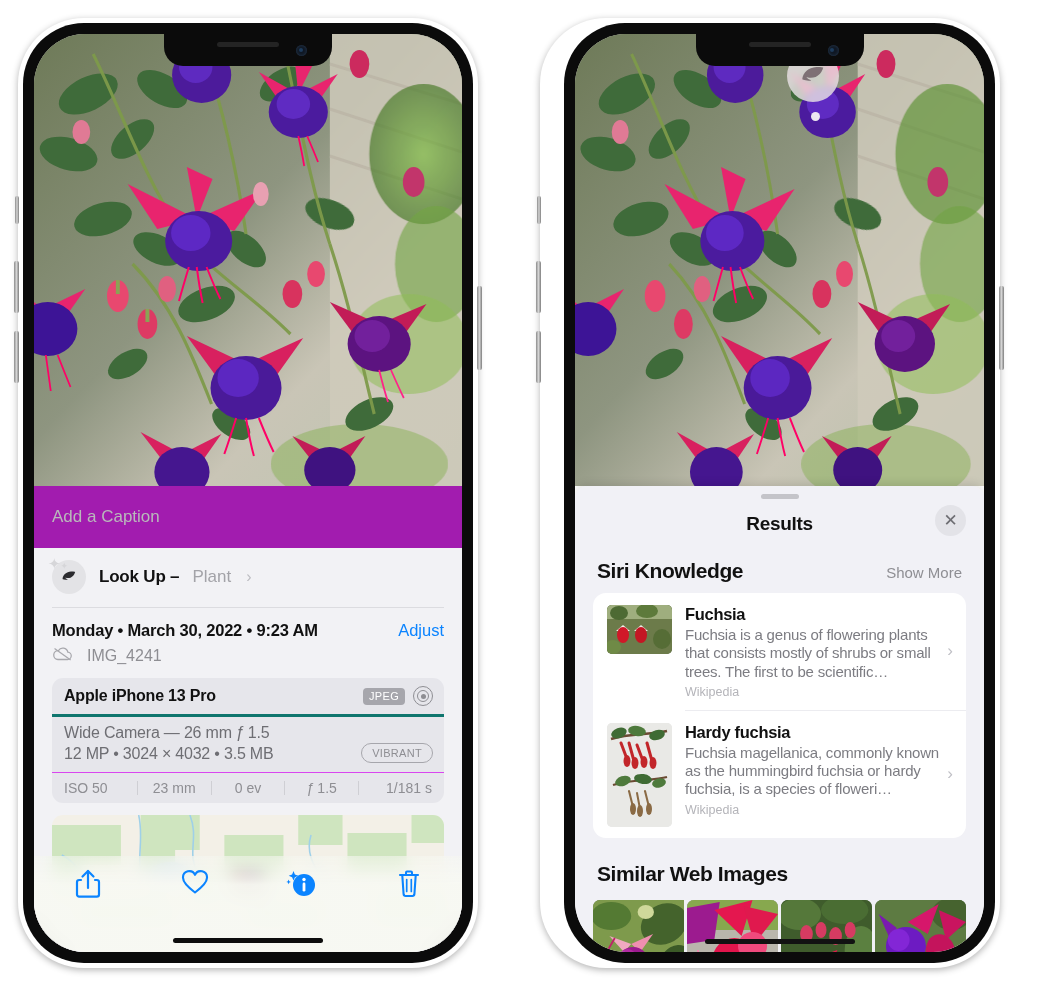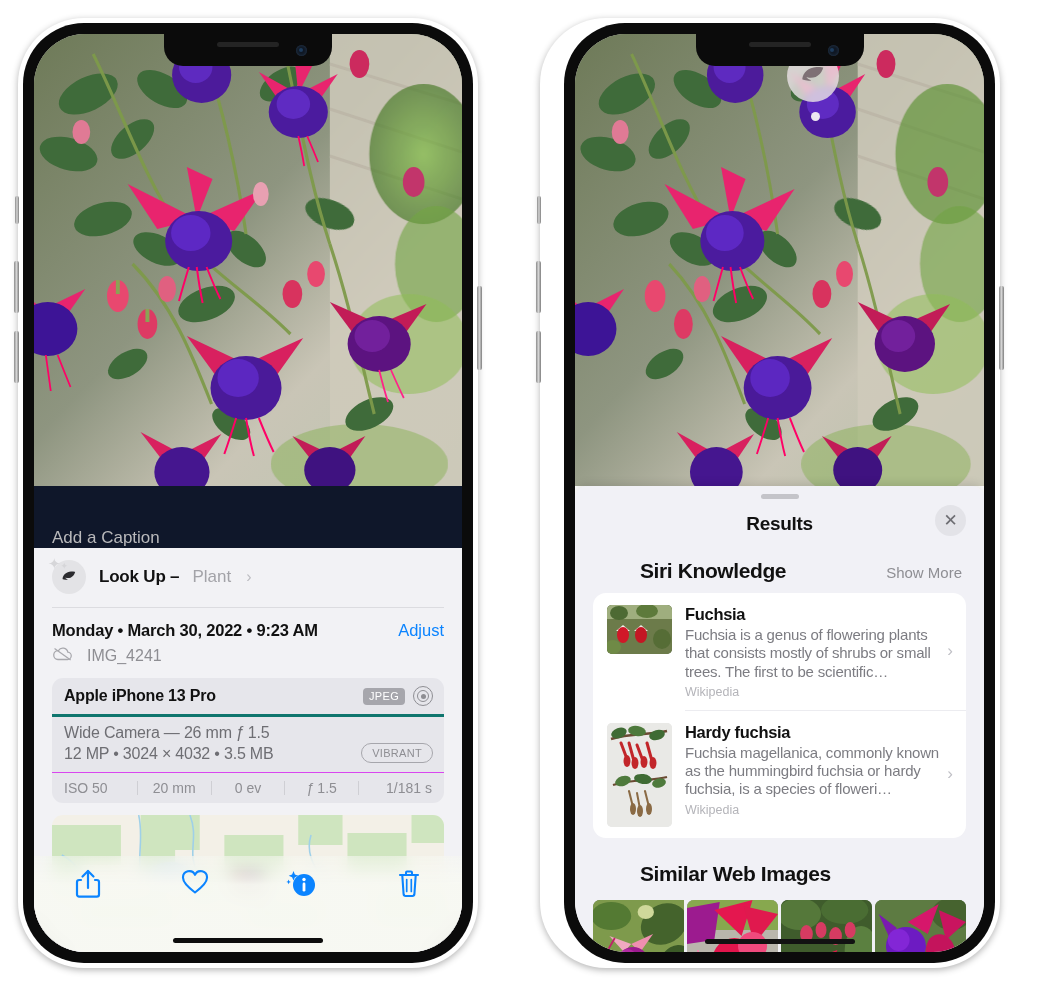--- a/index.html
+++ b/index.html
@@ -81,24 +81,24 @@
   .photo.left-photo  { height: 452px; }
   .photo.right-photo { height: 452px; }
 
   
   .sheet-left {
     position: absolute; left:0; top: 452px; right:0; bottom:0;
     background: #ffffff;
     display: flex; flex-direction: column;
   }
   .caption-row {
-    height: 62px; display:flex; align-items:flex-end;
+    height: 62px; display:flex; align-items:center;
     padding: 0 18px;
     color: #b9b9bb; font-size: 17px;
-    background:#0f172a;
+    background:#a21caf;
   }
   .info-body {
     flex:1; background:#f2f2f5; overflow:hidden; position:relative;
   }
   .lookup-row {
     display:flex; align-items:center; gap:13px;
     padding: 12px 18px 13px 18px;
     position:relative;
   }
   .leafcircle {
@@ -186,21 +186,21 @@
   }
   .grabber { width:38px;height:5px;border-radius:3px;background:#c4c4c9; margin:8px auto 0 auto;}
   .res-head { position:relative; padding: 14px 0 0 0; text-align:center; }
   .res-title { font-size:19px; font-weight:700; color:#111; letter-spacing:-.3px;}
   .closebtn {
     position:absolute; right:18px; top:6px;
     width:31px;height:31px;border-radius:50%;background:#e3e3e8;
     display:flex;align-items:center;justify-content:center;
     color:#6e6e73; font-size:17px;
   }
-  .sec-head { display:flex; align-items:baseline; padding: 24px 22px 10px 22px; margin-left: 43px; }
+  .sec-head { display:flex; align-items:baseline; padding: 24px 22px 10px 22px; }
   .sec-title { font-size:21px; font-weight:700; color:#111; letter-spacing:-.4px;}
   .sec-action { margin-left:auto; font-size:15px; color:#8e8e93; }
 
   .know-card { margin: 0 18px; background:#fff; border-radius:13px; overflow:hidden; }
   .know-row { display:flex; padding: 12px 12px 11px 14px; gap:13px; position:relative; }
   .know-thumb { width:65px; height:49px; border-radius:5px; overflow:hidden; flex-shrink:0; position:relative; background:#5b6b48;}
   .know-thumb.tall { width:65px; height:104px; background:#e7e7e5; }
   .know-texts { flex:1; min-width:0; padding-right: 14px;}
   .know-title { font-size:16.5px; font-weight:700; color:#111; letter-spacing:-.3px; }
   .know-desc { font-size:15px; color:#7c7c82; line-height:1.22; margin-top:2px; letter-spacing:-.2px;}
@@ -437,21 +437,21 @@
               <span class="aperture"></span>
             </div>
             <div class="mid">
               <div class="l1">Wide Camera — 26 mm ƒ 1.5</div>
               <div class="l2">12 MP • 3024 × 4032 • 3.5 MB</div>
               <span class="badge-vibrant">VIBRANT</span>
             </div>
             <div class="exif">
               <span>ISO 50</span>
               <i class="sep"></i>
-              <span>20 mm</span>
+              <span>23 mm</span>
               <i class="sep"></i>
               <span>0 ev</span>
               <i class="sep"></i>
               <span>ƒ 1.5</span>
               <i class="sep"></i>
               <span>1/181 s</span>
             </div>
           </div>
 
           <div class="mapcard">

